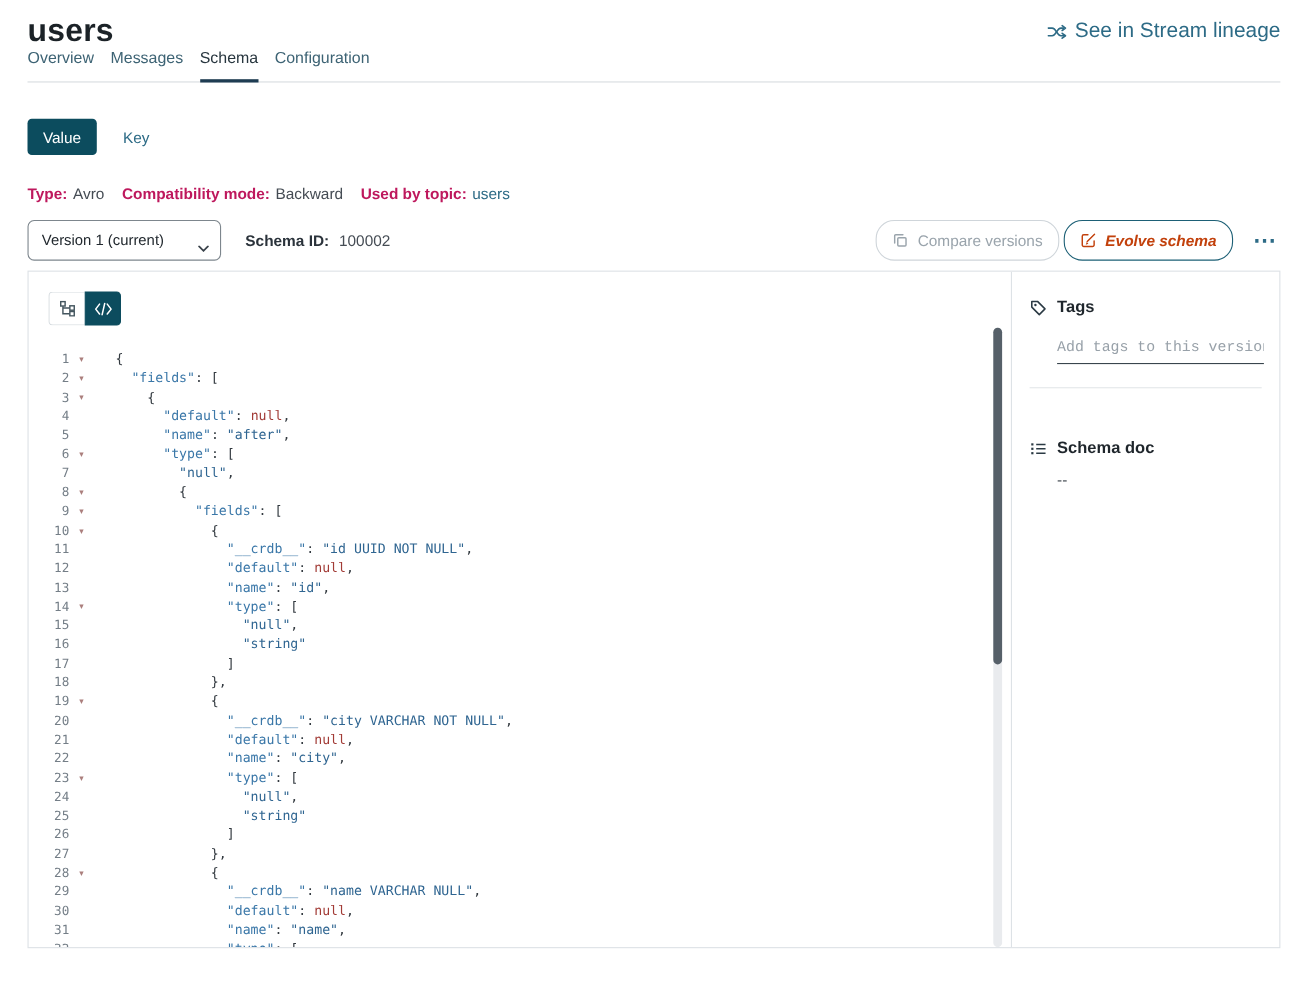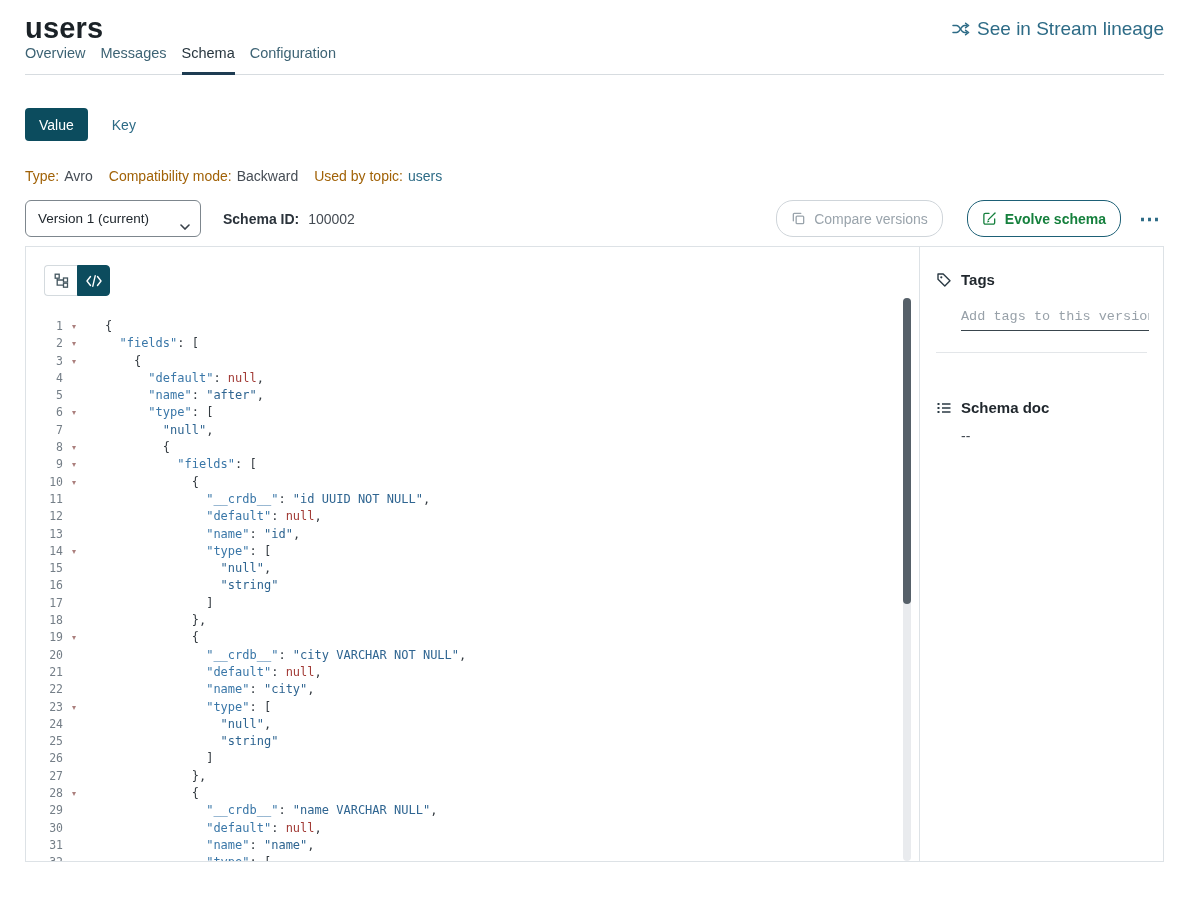--- a/index.html
+++ b/index.html
@@ -23,39 +23,39 @@
 
   
   .toggle-row { margin-top:33px; display:flex; align-items:center; }
   .val-btn { height:33px; padding:0 14px; background:#0c4c5e; color:#fff; font-size:14px;
     border:none; border-radius:4px; font-family:inherit; cursor:pointer; }
   .key-btn { background:none; border:none; color:#2d6b86; font-size:14px; margin-left:24px;
     font-family:inherit; cursor:pointer; }
 
   
   .meta-row { margin-top:27px; font-size:14px; display:flex; align-items:center; }
-  .meta-row .lbl { font-weight:400; color:#a16207; margin-right:5px; }
+  .meta-row .lbl { font-weight:700; color:#be185d; margin-right:5px; }
   .meta-row .val { color:#454c54; margin-right:16px; }
   .meta-row a.topic-link { color:#2d6b86; text-decoration:none; cursor:pointer; }
 
   
   .toolbar-row { margin-top:16px; display:flex; align-items:center; }
   .select-wrap { position:relative; }
   .select-wrap select { appearance:none; -webkit-appearance:none; height:37px; width:176px;
     border:1px solid #7d868d; border-radius:6px; padding:0 28px 0 12px; font-size:13.5px;
     color:#21282e; background:#fff; font-family:inherit; cursor:pointer; }
   .select-wrap .chev { position:absolute; right:11px; top:16px; color:#39424a; pointer-events:none; }
   .schema-id { margin-left:22px; font-size:14px; }
   .schema-id .lbl { font-weight:700; margin-right:5px; }
   .schema-id .val { color:#454c54; }
   .spacer { flex:1; }
   .btn { display:flex; align-items:center; gap:8px; height:37px; padding:0 14px; background:#fff;
     border-radius:17px; font-size:14px; font-family:inherit; cursor:pointer; }
   .btn-compare { border:1px solid #cfd5da; color:#9aa4ac; font-weight:500; }
-  .btn-evolve { margin-left:24px; border:1.5px solid #1d6076; color:#15803d; font-weight:600; }
+  .btn-evolve { margin-left:4px; border:1.5px solid #1d6076; color:#c2410c; font-weight:600;font-style:italic; }
   .btn-more { margin-left:16px; background:none; border:none; color:#2d6b86; font-size:21px;
     font-weight:700; letter-spacing:2px; line-height:1; padding:0 2px; cursor:pointer; }
 
   
   .content { margin-top:9px; display:flex; border:1px solid #dde2e6; height:616px; overflow:hidden; }
   .editor-panel { flex:1; min-width:0; position:relative; padding:18px 0 0 18px; }
   .editor-toolbar { display:inline-flex; }
   .ed-btn { width:33px; height:31px; display:flex; align-items:center; justify-content:center;
     background:#fff; border:1px solid #d4dade; color:#44565f; cursor:pointer; padding:0; }
   .ed-btn:first-child { border-radius:4px 0 0 4px; border-right:none; }

